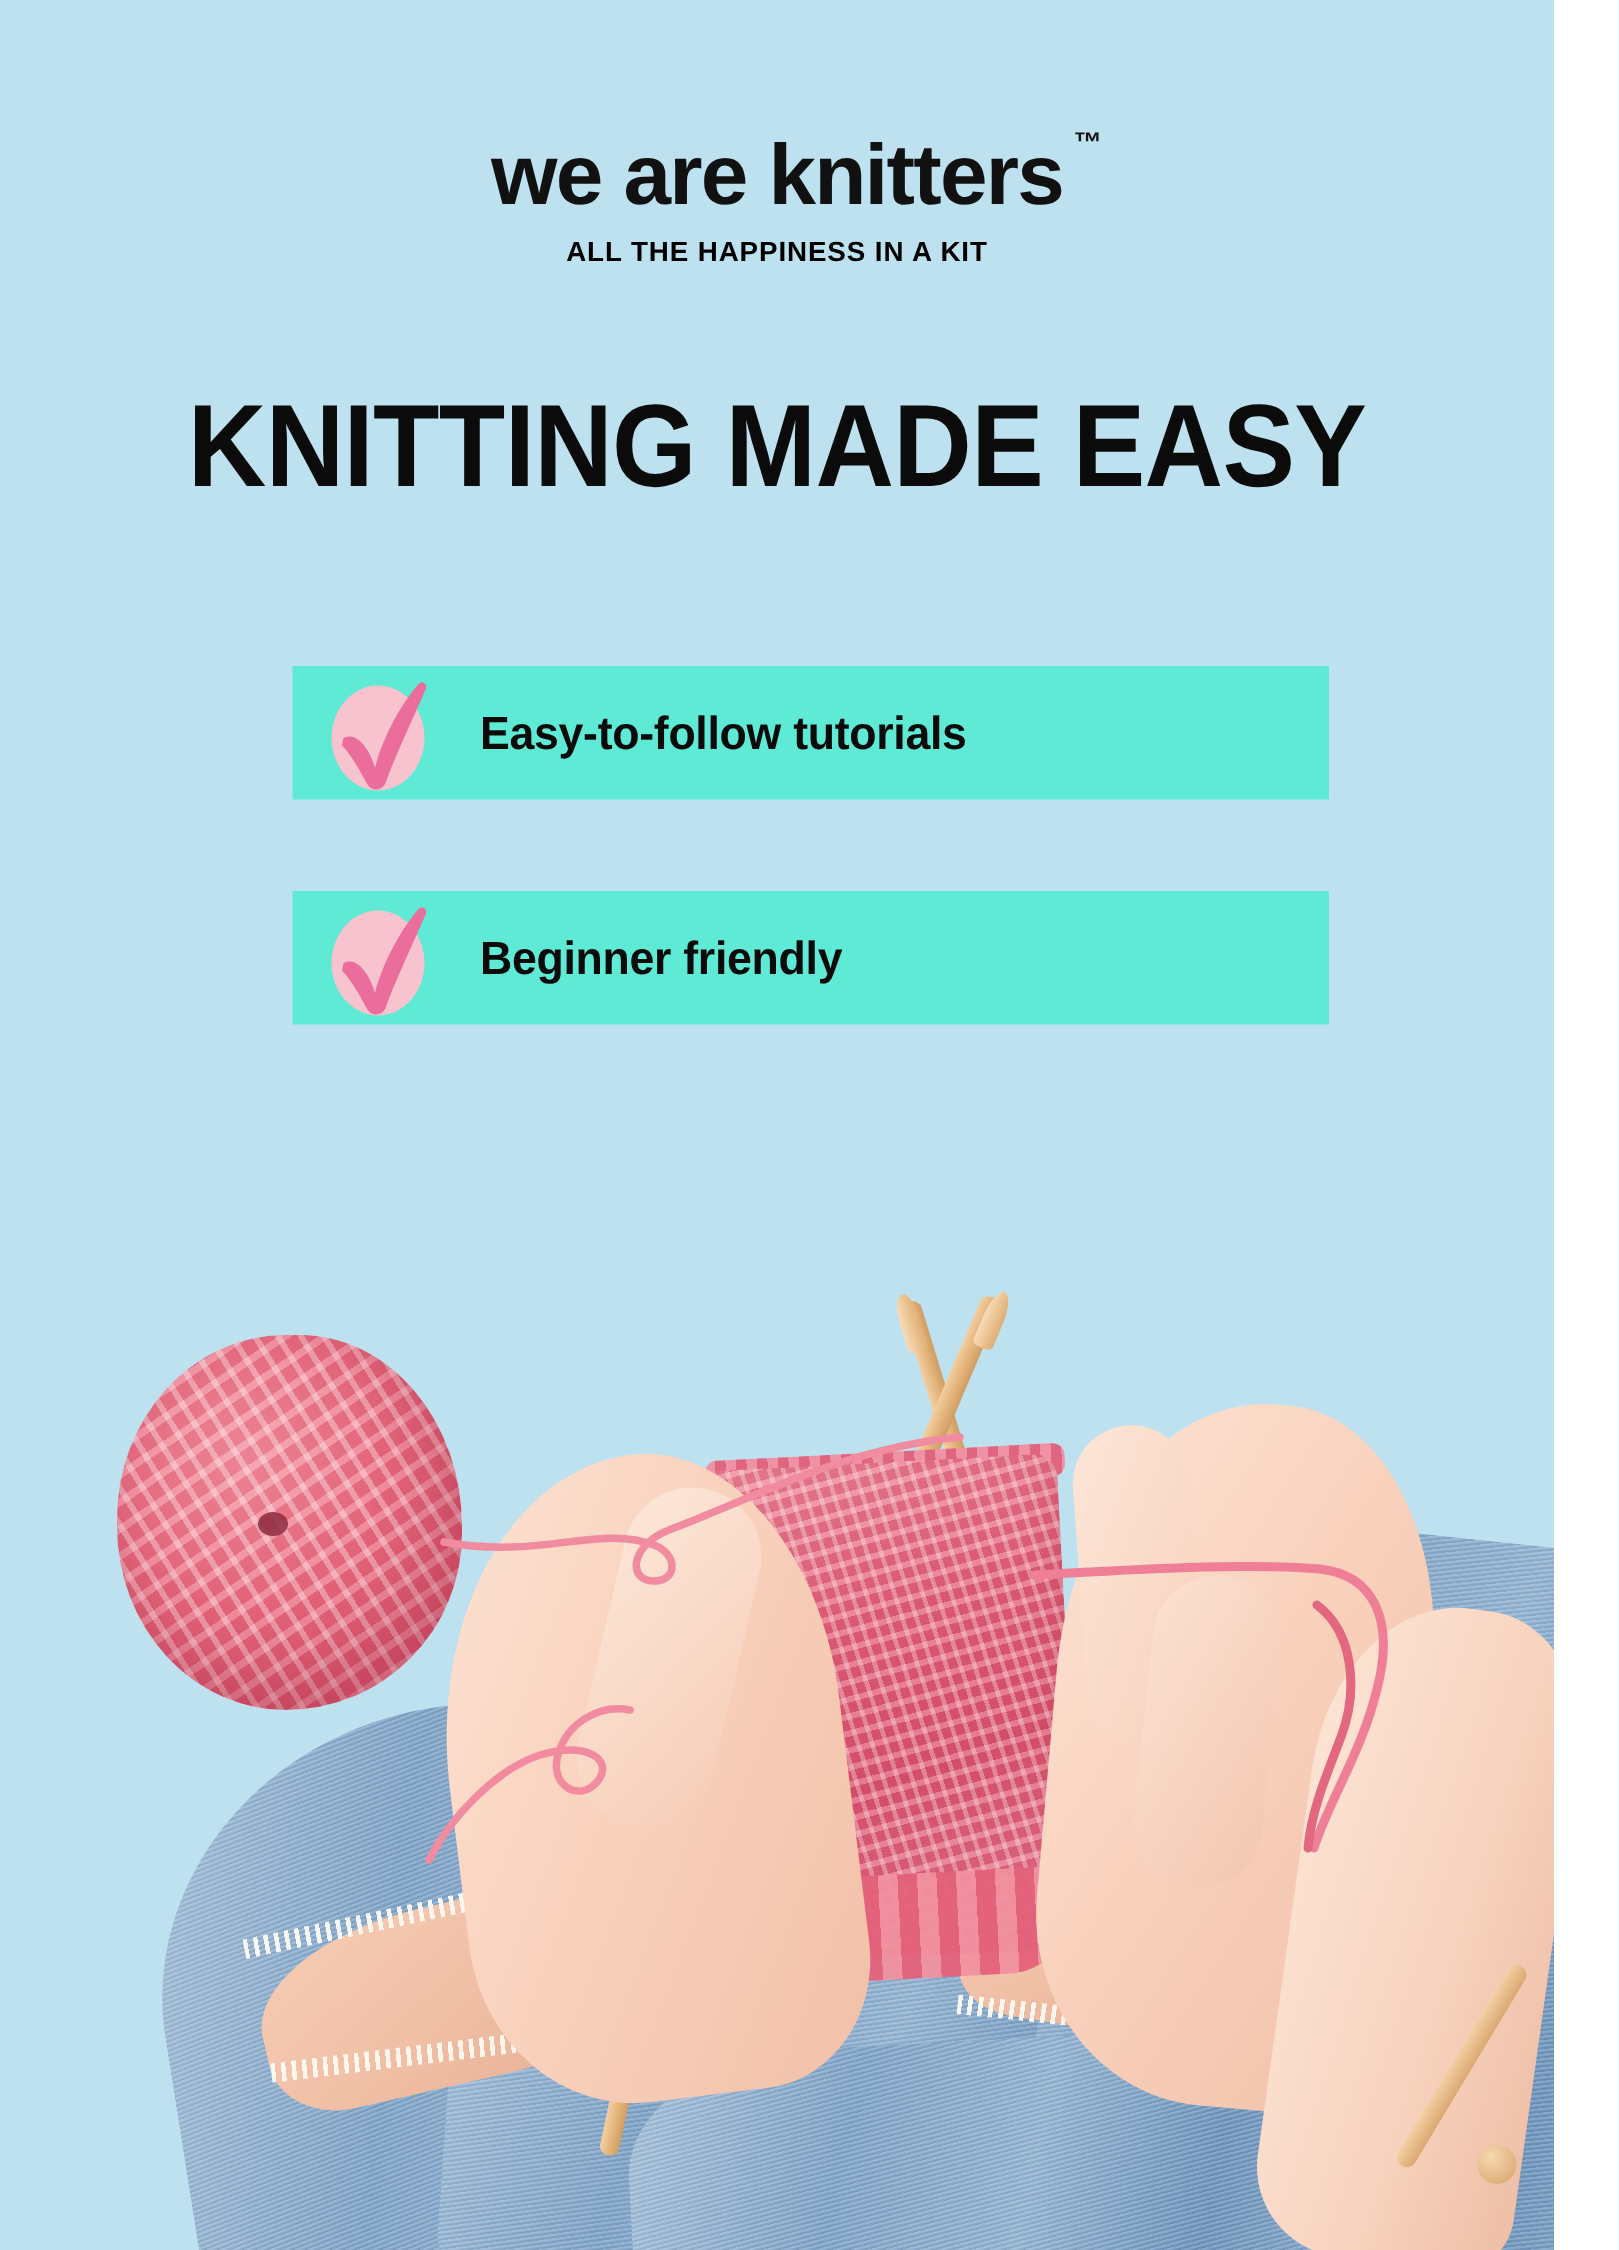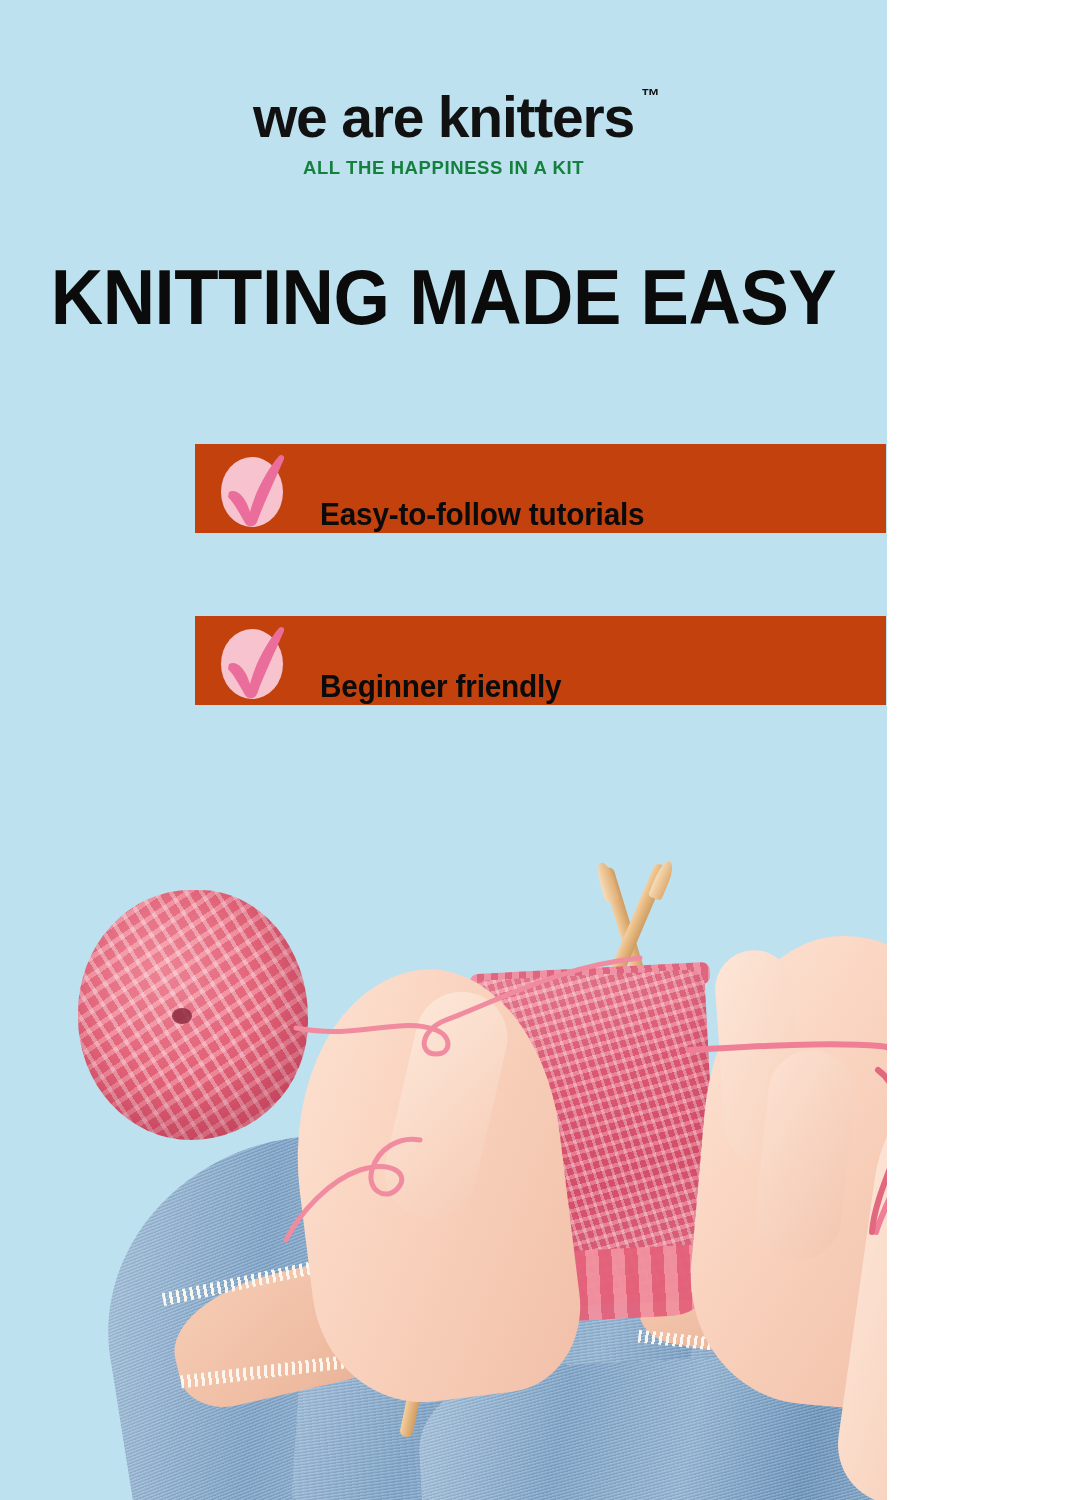--- a/index.html
+++ b/index.html
@@ -6,21 +6,21 @@
     margin: 0;
     padding: 0;
     background: #ffffff;
   }
   body {
     font-family: "Liberation Sans", sans-serif;
   }
 
   #poster {
     position: relative;
-    width: 887px;
+    width: 1036px;
     height: 1500px;
     overflow: hidden;
     background: #bde1ef;
   }
 
   
   .logo-block {
     position: absolute;
     top: 88px;
     left: 0;
@@ -44,21 +44,21 @@
     font-size: 19px;
     font-weight: bold;
     letter-spacing: 0;
     color: #111111;
   }
   .logo-tagline {
     margin-top: 9px;
     font-size: 18.5px;
     font-weight: bold;
     letter-spacing: 0.6px;
-    color: #15803d;
+    color: #000000;
   }
 
   
   .headline {
     position: absolute;
     top: 258px;
     left: 0;
     width: 100%;
     text-align: center;
     font-size: 78px;
@@ -72,24 +72,24 @@
   
   .cards {
     position: absolute;
     top: 444px;
     left: 195px;
     width: 691px;
   }
   .card {
     position: relative;
     height: 89px;
-    background: #c2410c;
-    margin-bottom: 83px;
+    background: #5eead4;
+    margin-bottom: 61px;
     display: flex;
-    align-items: flex-end;
+    align-items: center;
   }
   .card-check {
     position: relative;
     width: 78px;
     height: 89px;
     flex: 0 0 78px;
     margin-left: 20px;
   }
   .card-check svg {
     position: absolute;

